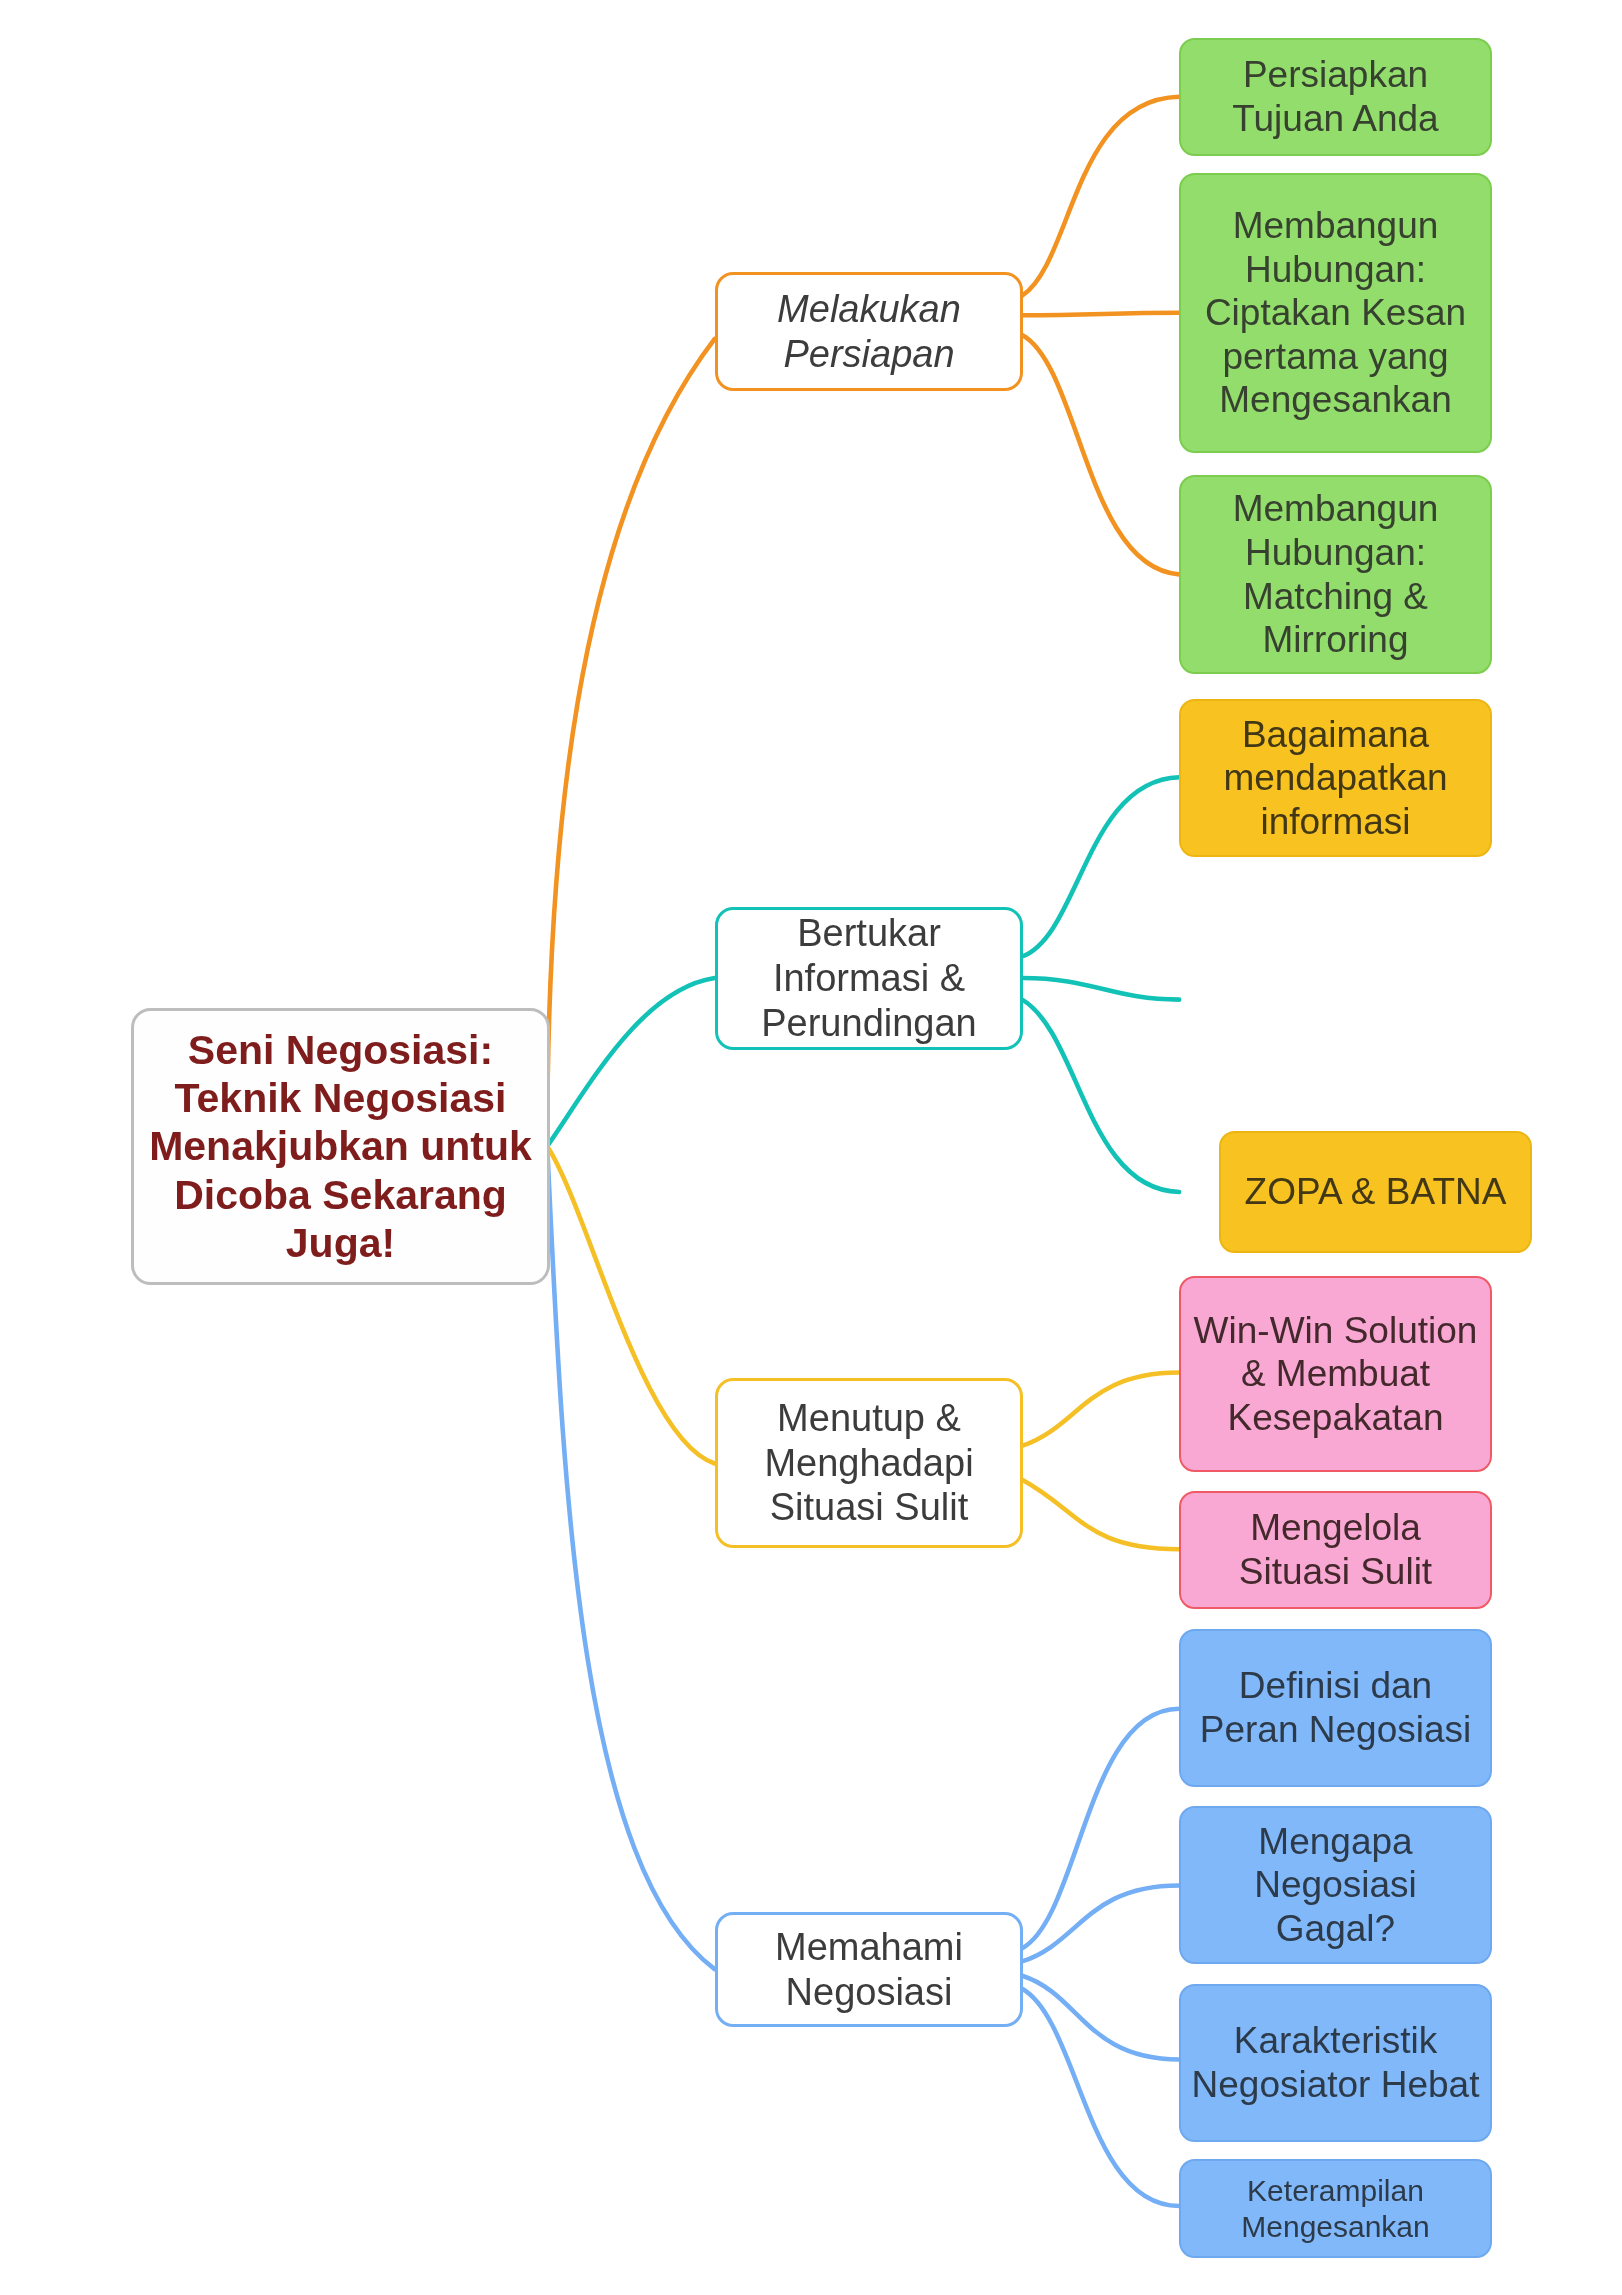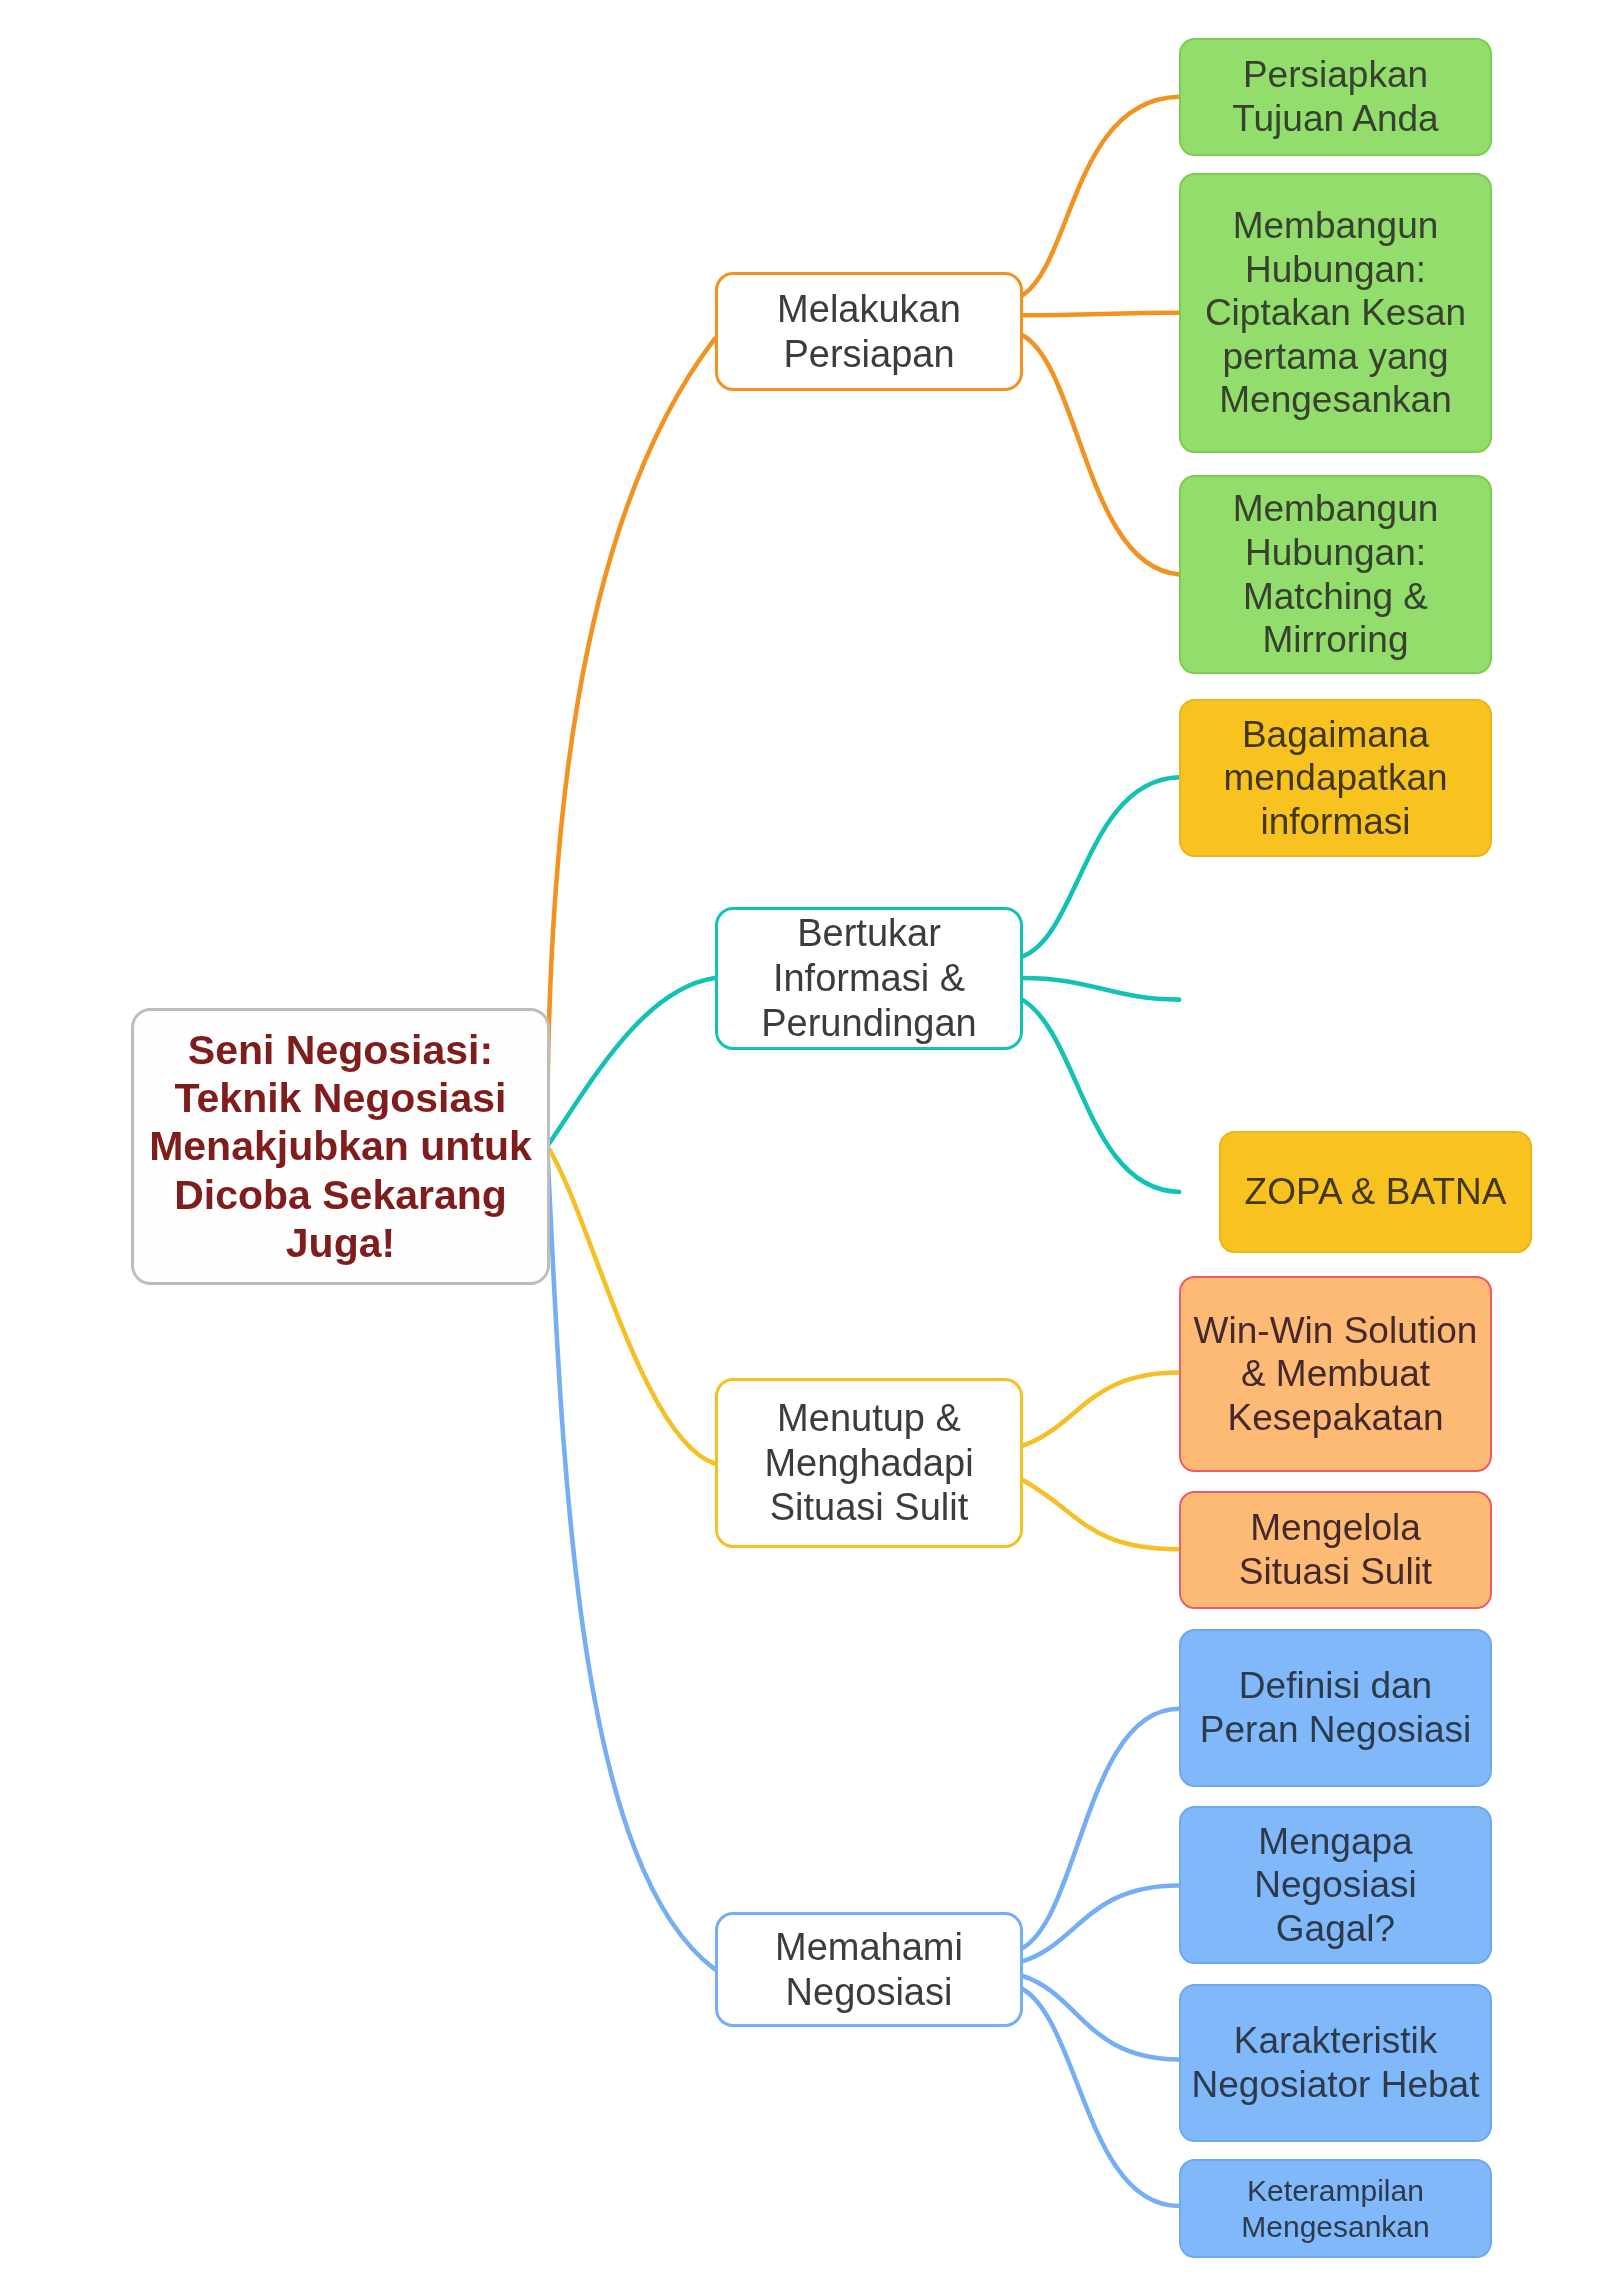--- a/index.html
+++ b/index.html
@@ -57,30 +57,30 @@
     color: #7f1d1d;
     border-radius: 19.6px;
   }
   
   .branch {
     background: #ffffff;
     border-width: 3.3px;
     border-style: solid;
     border-radius: 18.3px;
   }
-  .branch-orange { border-color: #f29220; }
+  .branch-orange { border-color: #f29220; font-style: italic; }
   .branch-teal   { border-color: #13c2b6; }
   .branch-yellow { border-color: #f5c026; }
   .branch-blue   { border-color: #74aef4; }
 
   
   .leaf { border-width: 2.6px; border-style: solid; border-radius: 15.7px; }
   .leaf-green  { background: #92dd6b; border-color: #7ccd4f; color: #37412f; }
   .leaf-amber  { background: #f8c320; border-color: #edb512; color: #423816; }
-  .leaf-red    { background: #fdba74; border-color: #ef5a66; color: #44292c; }
+  .leaf-red    { background: #f9a8d4; border-color: #ef5a66; color: #44292c; }
   .leaf-blue   { background: #81b8fa; border-color: #6ea9ef; color: #2c3a4a; }
 </style>
 </head>
 <body>
 
 <div id="mindmap">
 
   <svg id="edges" viewBox="0 0 2480 3508" width="1623" height="2295" xmlns="http://www.w3.org/2000/svg">
 
     <path d="M 836,1752 C 836,1300 876,800 1092,518" fill="none" stroke="#f29220" stroke-width="7" stroke-linecap="round"></path>

